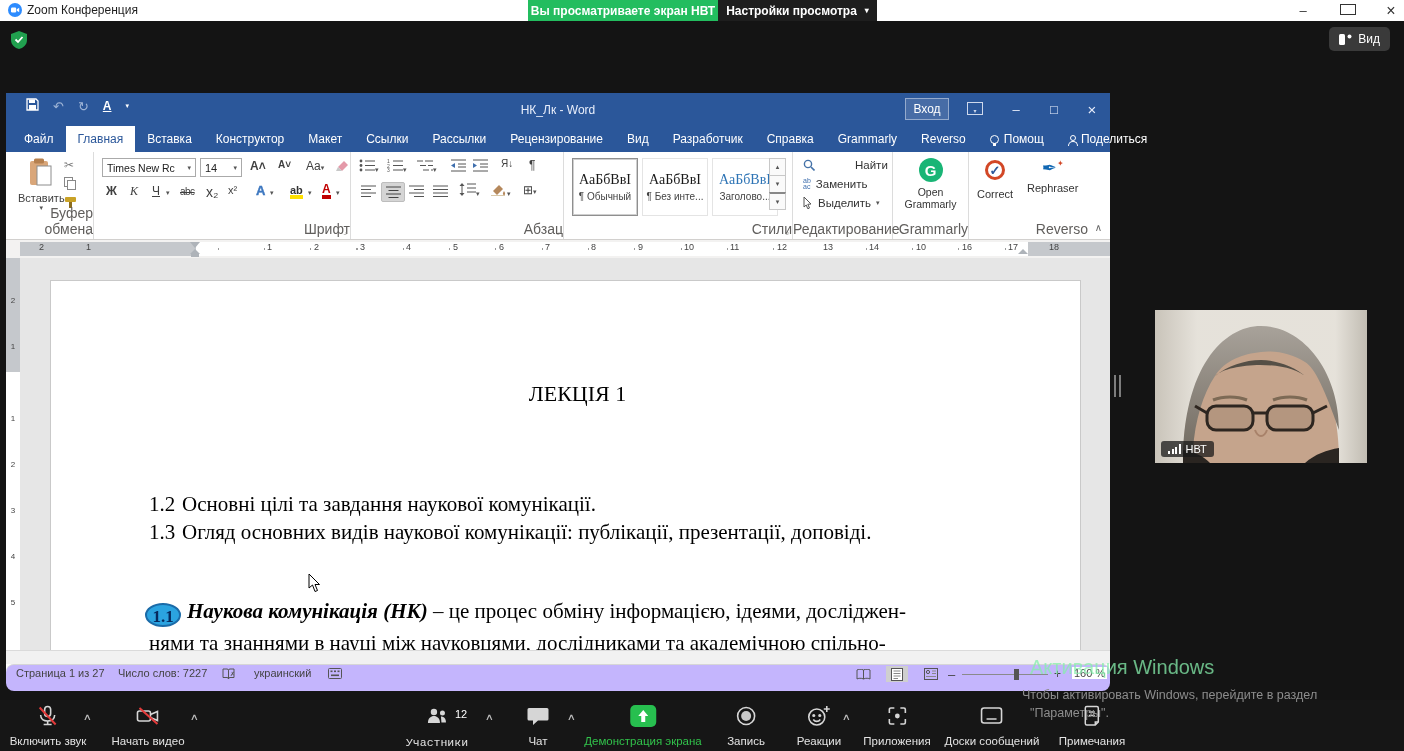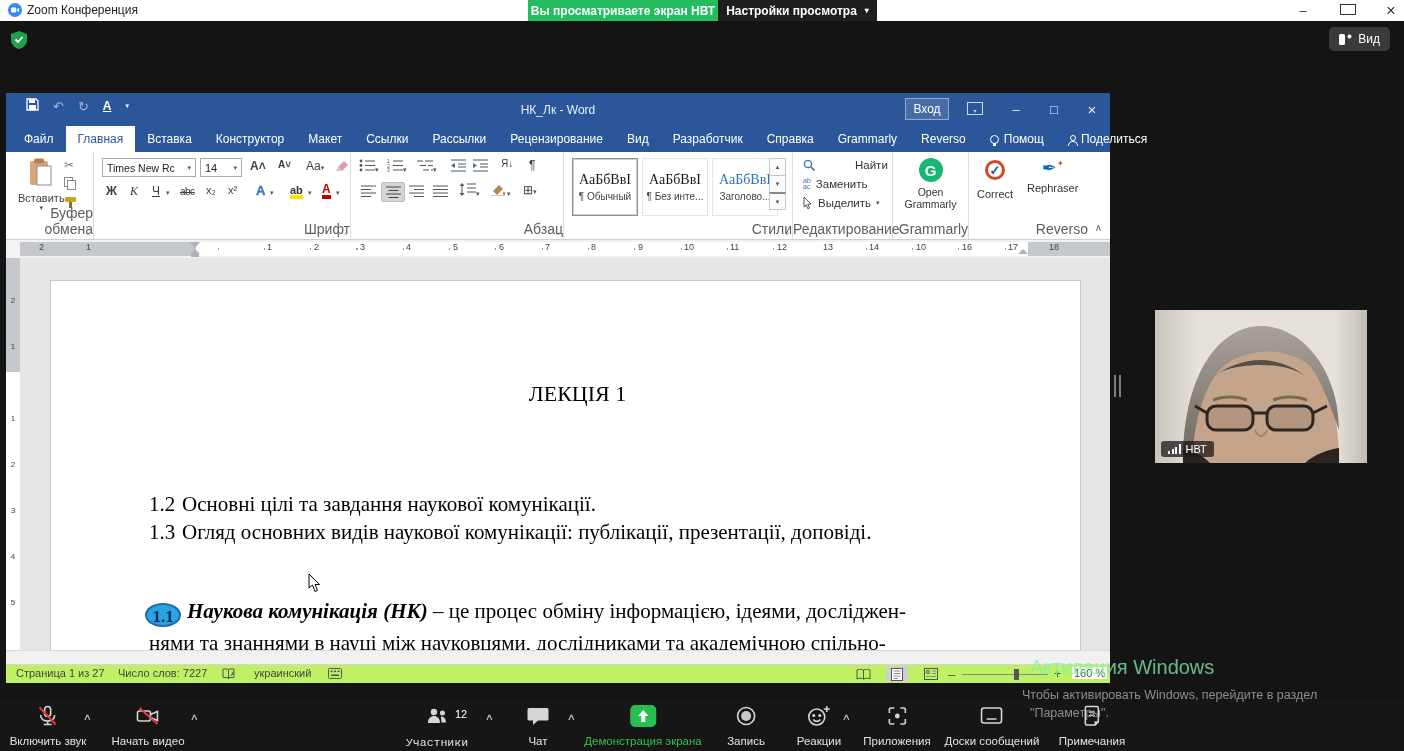--- a/index.html
+++ b/index.html
@@ -96,22 +96,22 @@
   .doc-list{position:absolute;left:98px;right:60px;top:209px;font-size:21px;line-height:28px;}
   .doc-li .num{display:inline-block;width:33px;}
   .doc-para{position:absolute;left:94px;right:20px;top:316px;font-size:21px;line-height:28px;}
   .marker11{display:inline-block;width:36px;height:24px;background:#2ba3e0;border:2px solid #1b6ba8;border-radius:50%;
             color:#06295e;font-weight:bold;font-size:17px;text-align:center;line-height:23px;vertical-align:-4px;margin-right:6px;box-sizing:border-box;font-family:"Liberation Serif",serif;}
   .lead{font-weight:bold;font-style:italic;}
   .doc-line2{position:absolute;left:98px;right:20px;top:350px;font-size:21px;}
   .hscroll-band{position:absolute;left:0;bottom:0;width:100%;height:13px;background:#f1f1f1;border-top:1px solid #dadada;}
   .cursor-arrow{position:absolute;left:302px;top:316px;z-index:4;}
   
-  .wstatus{position:absolute;top:571px;left:0;width:100%;height:19px;background:#bef264;border-top:1px solid #d6d6d6;box-sizing:border-box;
-           font-size:11px;color:#444;}
+  .wstatus{position:absolute;top:571px;left:0;width:100%;height:27px;background:#c4b5fd;border-top:1px solid #d6d6d6;box-sizing:border-box;
+           font-size:11px;color:#444;border-radius:8px;}
   .wstatus .it{position:absolute;top:2px;cursor:pointer;}
   .viewbtn{position:absolute;top:1px;width:22px;height:16px;display:flex;align-items:center;justify-content:center;cursor:pointer;}
   .viewbtn.sel{background:#cfcfcf;}
   .zslider-track{position:absolute;left:956px;top:9px;width:86px;height:1px;background:#8a8a8a;}
   .zslider-thumb{position:absolute;left:1008px;top:4px;width:5px;height:11px;background:#555;cursor:pointer;}
   .zoompct{position:absolute;left:1066px;top:2px;background:#fff;padding:0 2px;}
   
   .cam-wrap{position:absolute;left:1155px;top:310px;width:212px;height:153px;background:#111;z-index:3;}
   .cam-label{position:absolute;left:6px;bottom:6px;background:rgba(25,25,25,0.75);border-radius:3px;color:#fff;
              font-size:11px;display:flex;align-items:center;gap:5px;padding:2px 7px;}
@@ -293,21 +293,21 @@
           <svg width="14" height="14" viewBox="0 0 14 14">
               <path d="M3 9 L9 3 L13 7 L7 13 Z" fill="#e499a9"></path>
               <path d="M1 13 h6 l-4-4 z" fill="#c8c8c8"></path>
             </svg>
         </span>
         <span class="mini" style="left:12px;top:32px;font-weight:bold;">Ж</span>
         <span class="mini" style="left:36px;top:32px;font-style:italic;font-family:'Liberation Serif',serif;">К</span>
         <span class="mini u" style="left:58px;top:32px;">Ч</span>
         <span class="ddv" style="position:absolute;left:72px;top:37px;">▾</span>
         <span class="mini strike" style="left:86px;top:34px;">abc</span>
-        <span class="mini" style="left:112px;top:32px;font-size:11px;">x₂</span>
+        <span class="mini" style="left:112px;top:32px;font-size:14px;">x₂</span>
         <span class="mini" style="left:134px;top:32px;font-size:11px;">x²</span>
         <span class="fx-a" style="position:absolute;left:162px;top:31px;">A</span>
         <span class="ddv" style="position:absolute;left:176px;top:37px;">▾</span>
         <span class="hl-ab" style="position:absolute;left:196px;top:33px;">ab</span>
         <span class="ddv" style="position:absolute;left:214px;top:37px;">▾</span>
         <span class="fc-a" style="position:absolute;left:228px;top:32px;color:#c00000;">А</span>
         <span class="ddv" style="position:absolute;left:242px;top:37px;">▾</span>
         <div class="glabel">Шрифт</div>
         <span class="glaunch">⌟</span>
       </div>

